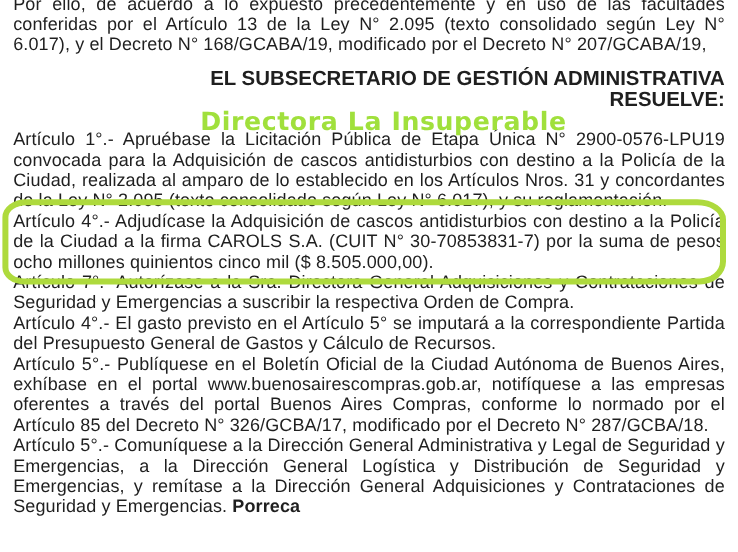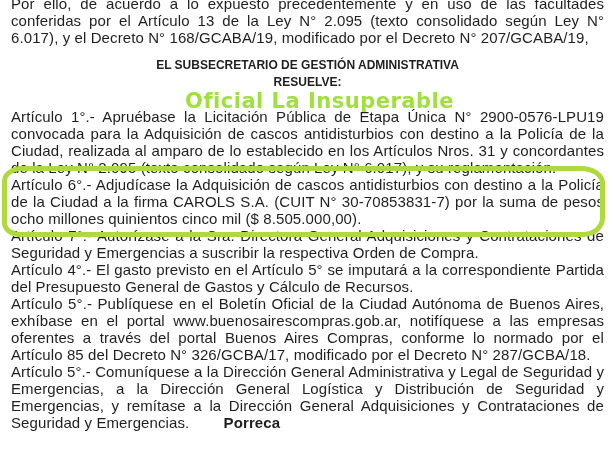--- a/index.html
+++ b/index.html
@@ -25,23 +25,23 @@
   .body-text{
     margin:0;
     font-size:15px;
     line-height:17px;
     text-align:justify;
     letter-spacing:0.1px;
   }
   .intro{margin-top:-5px;}
   .heading{
     margin-top:11px;
-    text-align:center;
+    text-align:right;
     font-weight:bold;
-    font-size:12px;
+    font-size:17px;
     line-height:17px;
   }
   .watermark{
     position:relative;
     z-index:4;
     height:20px;
     margin-bottom:-3px;
     text-align:center;
     transform:translateX(12px);
     font-family:"DejaVu Sans",sans-serif;
@@ -54,40 +54,40 @@
   }
   .article-highlight{position:relative;}
   .hl-box{
     position:absolute;
     z-index:5;
     left:-9px;right:-1px;top:-10px;bottom:-10px;
     border:5px solid var(--annotation-green);
     border-radius:20px 24px 22px 18px / 15px 17px 19px 14px;
     pointer-events:none;
   }
-  .sig{font-weight:bold;margin-left:30px;}
+  .sig{font-weight:bold;}
 </style>
 </head>
 <body>
 
 <div class="page">
 
   <p class="body-text intro">Por ello, de acuerdo a lo expuesto precedentemente y en uso de las facultades conferidas por el Artículo 13 de la Ley N° 2.095 (texto consolidado según Ley N° 6.017), y el Decreto N° 168/GCABA/19, modificado por el Decreto N° 207/GCABA/19,</p>
 
   <div class="heading">
     <div>EL SUBSECRETARIO DE GESTIÓN ADMINISTRATIVA</div>
     <div>RESUELVE:</div>
   </div>
 
-  <div class="watermark">Oficial La Insuperable</div>
+  <div class="watermark">Directora La Insuperable</div>
 
   <p class="body-text">Artículo 1°.- Apruébase la Licitación Pública de Etapa Única N° 2900-0576-LPU19 convocada para la Adquisición de cascos antidisturbios con destino a la Policía de la Ciudad, realizada al amparo de lo establecido en los Artículos Nros. 31 y concordantes de la Ley N° 2.095 (texto consolidado según Ley N° 6.017), y su reglamentación.</p>
 
   <p class="body-text article-highlight">
-    <span>Artículo 6°.- Adjudícase la Adquisición de cascos antidisturbios con destino a la Policía de la Ciudad a la firma CAROLS S.A. (CUIT N° 30-70853831-7) por la suma de pesos ocho millones quinientos cinco mil ($ 8.505.000,00).</span>
+    <span>Artículo 4°.- Adjudícase la Adquisición de cascos antidisturbios con destino a la Policía de la Ciudad a la firma CAROLS S.A. (CUIT N° 30-70853831-7) por la suma de pesos ocho millones quinientos cinco mil ($ 8.505.000,00).</span>
     <span class="hl-box"></span>
   </p>
 
   <p class="body-text">Artículo 7°.- Autorízase a la Sra. Directora General Adquisiciones y Contrataciones de Seguridad y Emergencias a suscribir la respectiva Orden de Compra.</p>
 
   <p class="body-text">Artículo 4°.- El gasto previsto en el Artículo 5° se imputará a la correspondiente Partida del Presupuesto General de Gastos y Cálculo de Recursos.</p>
 
   <p class="body-text">Artículo 5°.- Publíquese en el Boletín Oficial de la Ciudad Autónoma de Buenos Aires, exhíbase en el portal www.buenosairescompras.gob.ar, notifíquese a las empresas oferentes a través del portal Buenos Aires Compras, conforme lo normado por el Artículo 85 del Decreto N° 326/GCBA/17, modificado por el Decreto N° 287/GCBA/18.</p>
 
   <p class="body-text">

